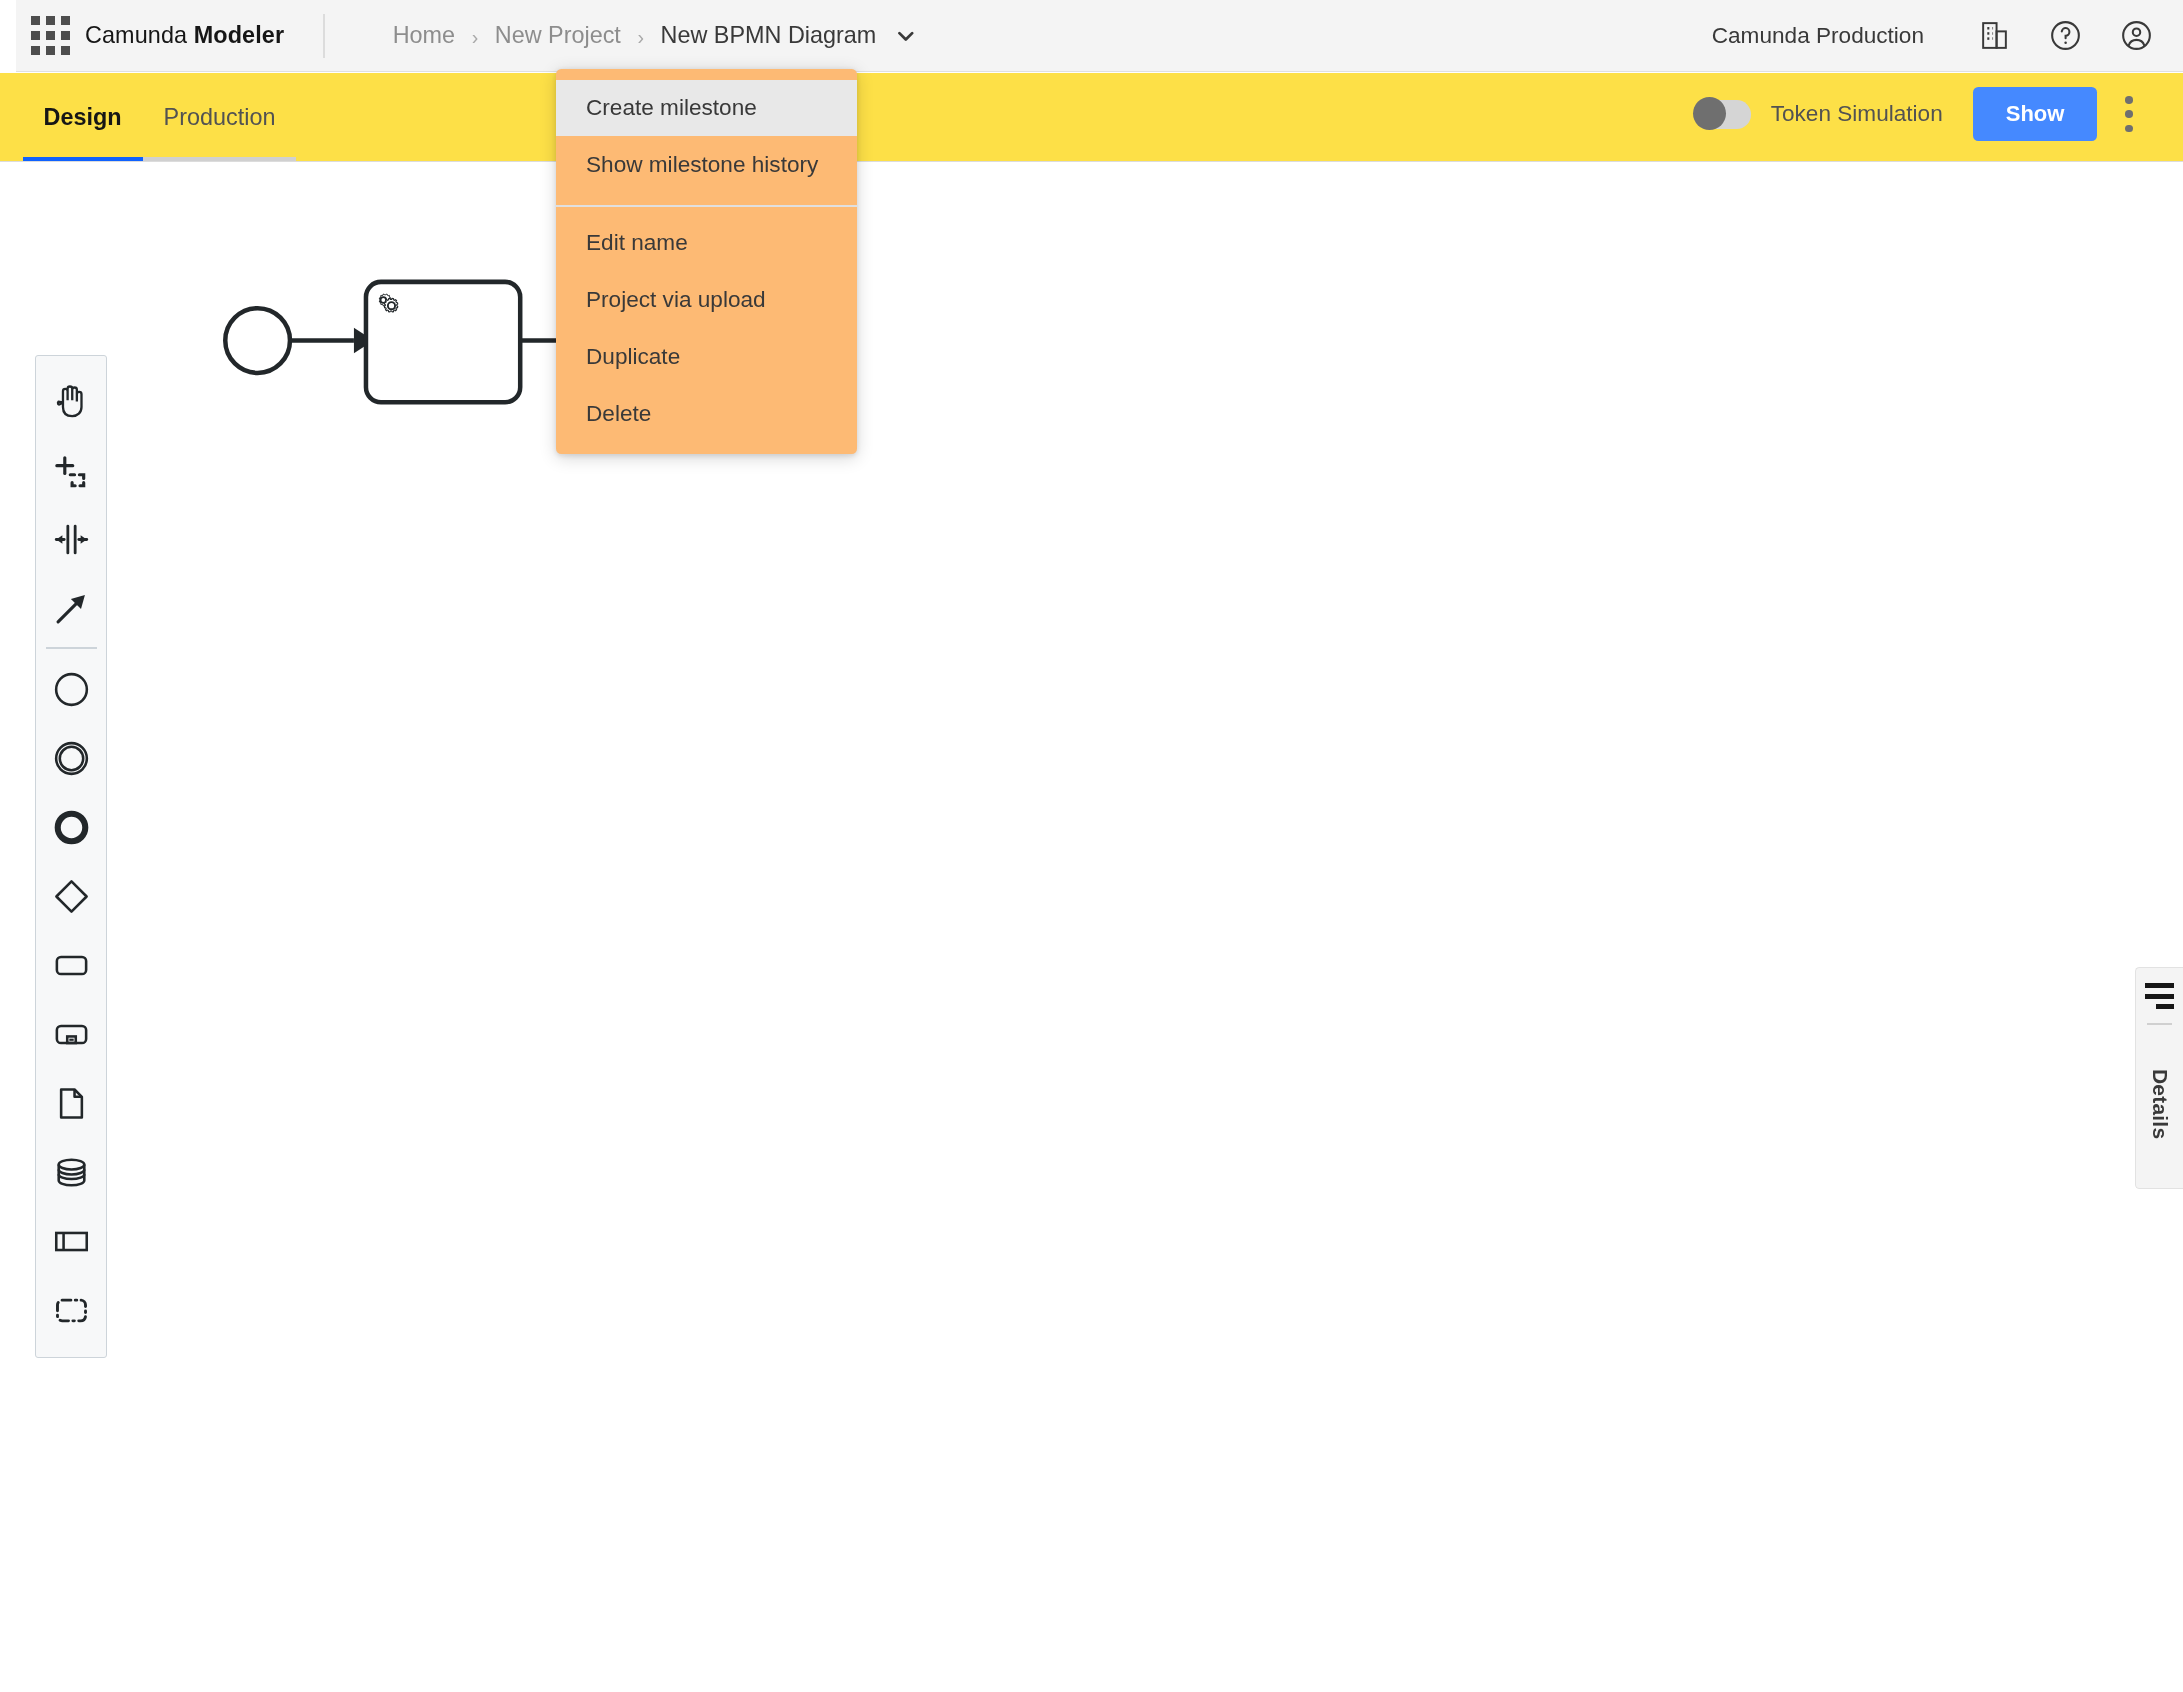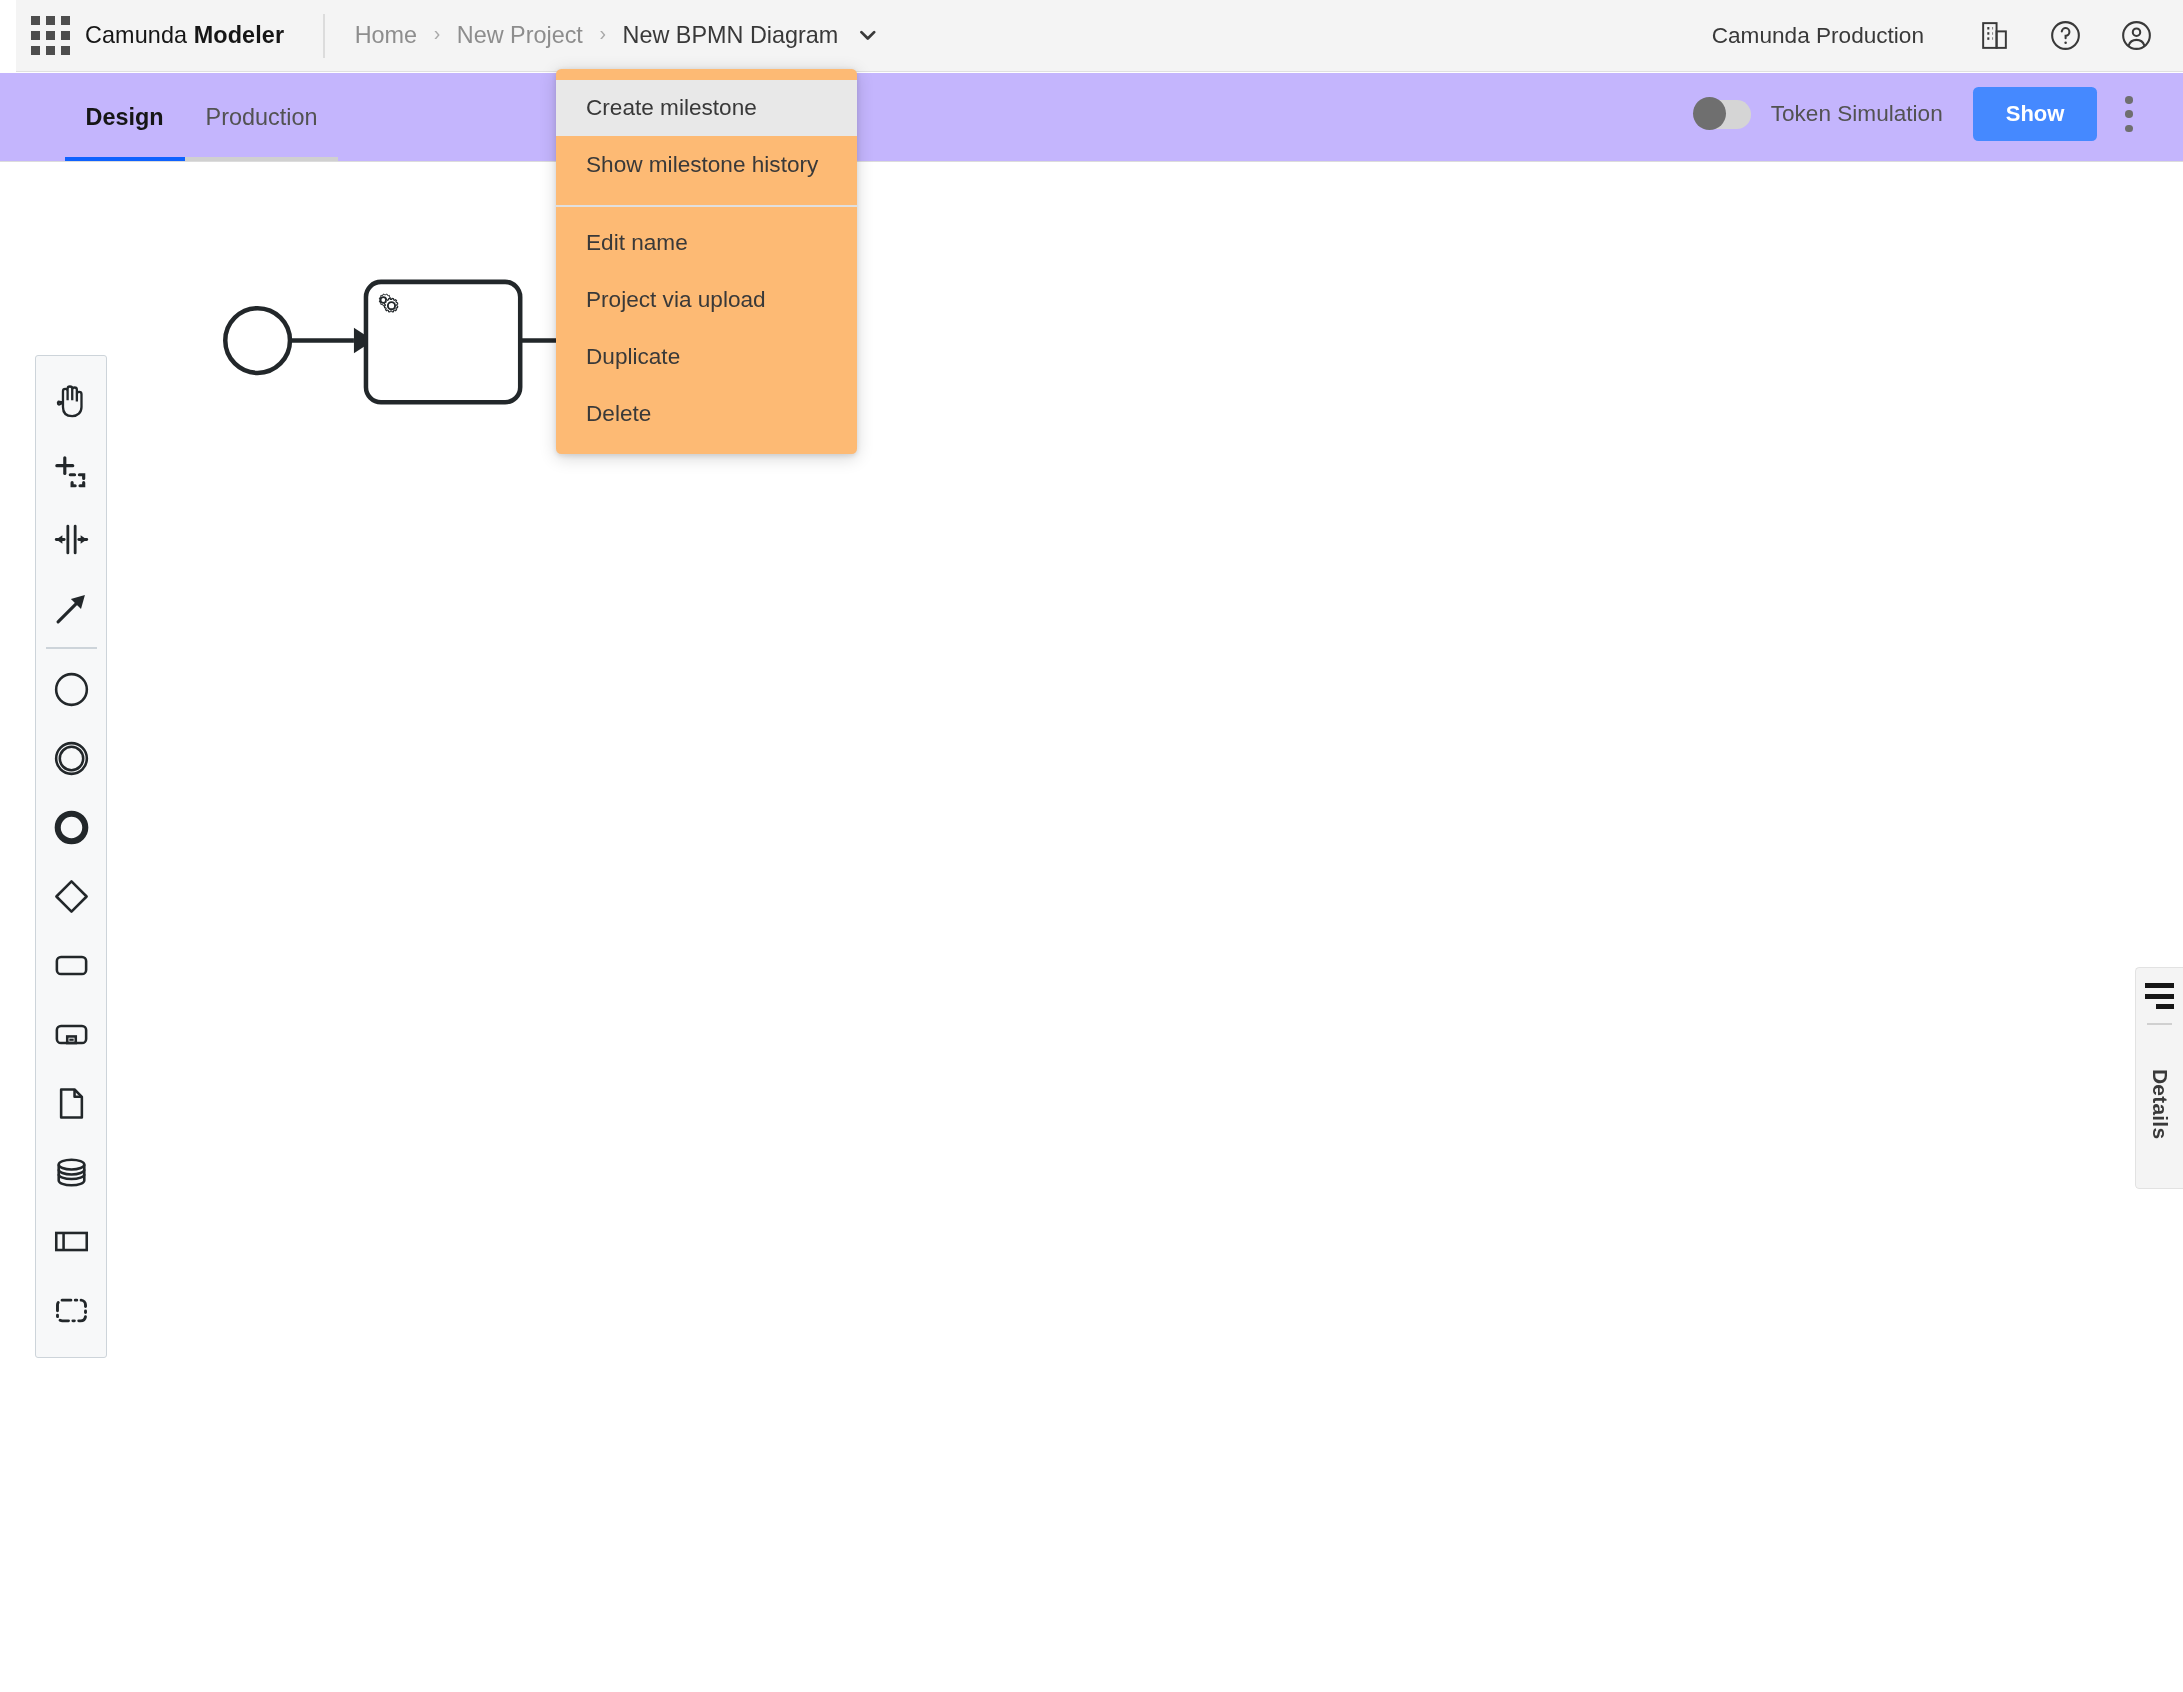--- a/index.html
+++ b/index.html
@@ -37,21 +37,21 @@
     white-space: nowrap;
   }
   .brand b { font-weight: 700; }
 
   .header-divider {
     width: 1.5px; height: 44px;
     background: #dcdcdc;
     margin: 0 30px 0 39px;
   }
 
-  .breadcrumb { display: flex; align-items: flex-start; font-size: 23.4px; }
+  .breadcrumb { display: flex; align-items: flex-end; font-size: 23.4px; margin-left: 38px; }
   .crumb { color: #8d8d8d; white-space: nowrap; cursor: pointer; }
   .crumb.current { color: #393939; }
   .crumb-sep {
     color: #a8a8a8; font-size: 19.6px;
     margin: 0 16.6px; user-select: none;
   }
   .crumb-caret {
     margin-left: 16.6px; display: inline-flex;
     align-items: center; cursor: pointer;
   }
@@ -67,23 +67,23 @@
   .hicon-btn {
     width: 71px; height: 72px;
     display: flex; align-items: center; justify-content: center;
     cursor: pointer;
   }
 
   
   .sub-toolbar {
     position: absolute; top: 73px; left: 0;
     width: 2183px; height: 89px;
-    background: #c4b5fd;
+    background: #fde047;
     border-bottom: 1.5px solid #dcdcdc;
-    display: flex; align-items: flex-end; padding-left: 42px;
+    display: flex; align-items: flex-end;
   }
   .tabs { display: flex; align-items: flex-end; height: 100%; padding-left: 22.6px; }
   .tab {
     position: relative;
     padding: 0 21px 19.6px 21px;
     font-size: 23.4px; color: #525252;
     cursor: pointer; white-space: nowrap;
     height: 100%; display: flex; align-items: center;
     padding-top: 19.6px;
   }

